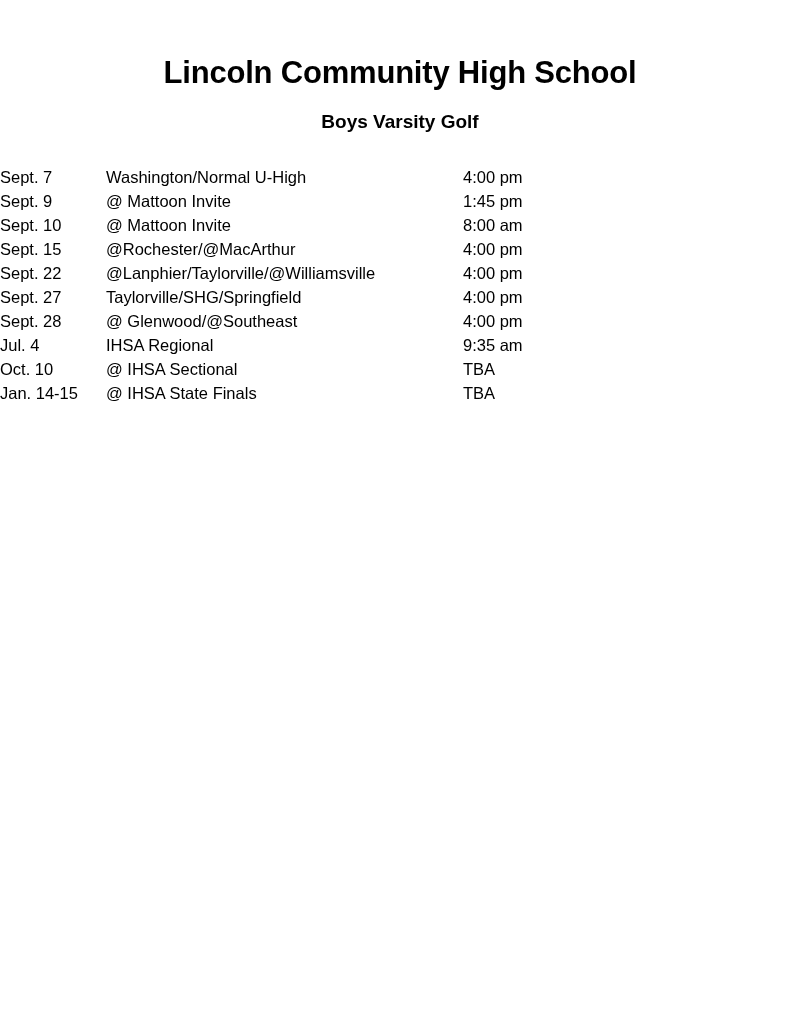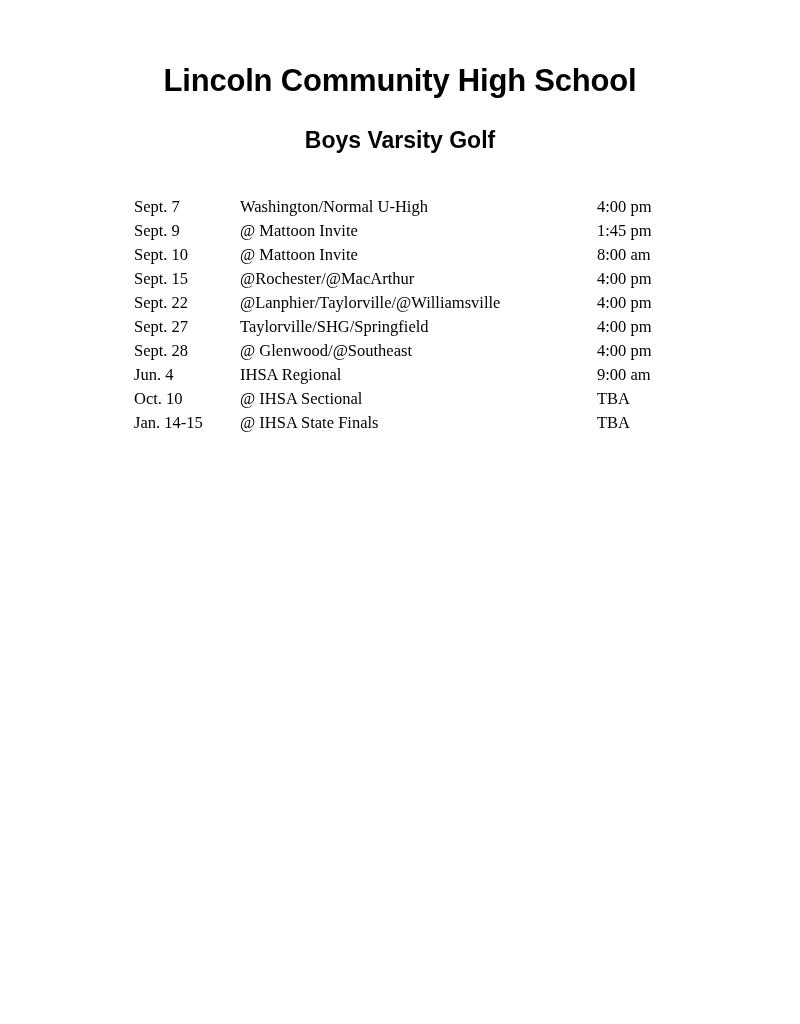--- a/index.html
+++ b/index.html
@@ -12,49 +12,47 @@
     height: 1024px;
     font-family: "Liberation Sans", sans-serif;
     color: #000000;
     position: relative;
     overflow: hidden;
   }
   .page {
     width: 800px;
     height: 1024px;
     box-sizing: border-box;
-    padding: 8px;
+    padding: 0;
     position: relative;
   }
   .title {
     text-align: center;
     font-size: 31px;
     font-weight: bold;
     letter-spacing: -0.2px;
     margin: 0;
     padding-top: 54px;
     line-height: 1.2;
   }
   .subtitle {
     text-align: center;
-    font-size: 23px;
+    font-size: 19px;
     font-weight: bold;
-    margin: 12px;
+    margin: 4px;
     padding-top: 16px;
     line-height: 1.2;
   }
   .schedule {
     margin: 0;
     padding-top: 30px;
   }
   table.schedule-table {
     border-collapse: collapse;
-    margin-left: 126px;
     font-size: 16.5px;
-    font-family: Liberation Serif, serif;
   }
   table.schedule-table td {
     padding: 0;
     height: 24px;
     vertical-align: top;
     white-space: nowrap;
   }
   td.date-cell {
     width: 106px;
     padding-right: 0;
@@ -105,23 +103,23 @@
           <td class="date-cell">Sept. 27</td>
           <td class="event-cell">Taylorville/SHG/Springfield</td>
           <td class="time-cell">4:00 pm</td>
         </tr>
         <tr>
           <td class="date-cell">Sept. 28</td>
           <td class="event-cell">@ Glenwood/@Southeast</td>
           <td class="time-cell">4:00 pm</td>
         </tr>
         <tr>
-          <td class="date-cell">Jun. 4</td>
+          <td class="date-cell">Jul. 4</td>
           <td class="event-cell">IHSA Regional</td>
-          <td class="time-cell">9:00 am</td>
+          <td class="time-cell">9:35 am</td>
         </tr>
         <tr>
           <td class="date-cell">Oct. 10</td>
           <td class="event-cell">@ IHSA Sectional</td>
           <td class="time-cell">TBA</td>
         </tr>
         <tr>
           <td class="date-cell">Jan. 14-15</td>
           <td class="event-cell">@ IHSA State Finals</td>
           <td class="time-cell">TBA</td>

